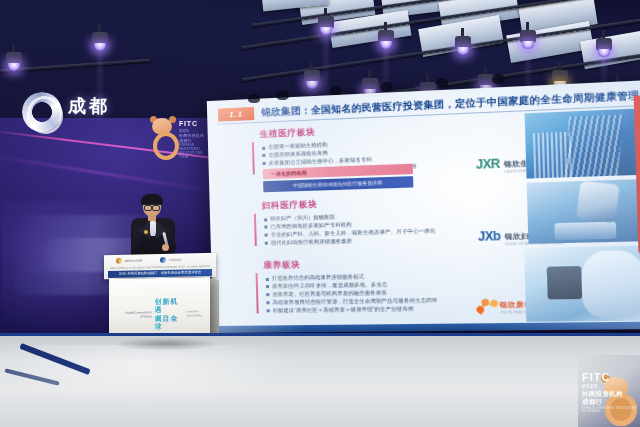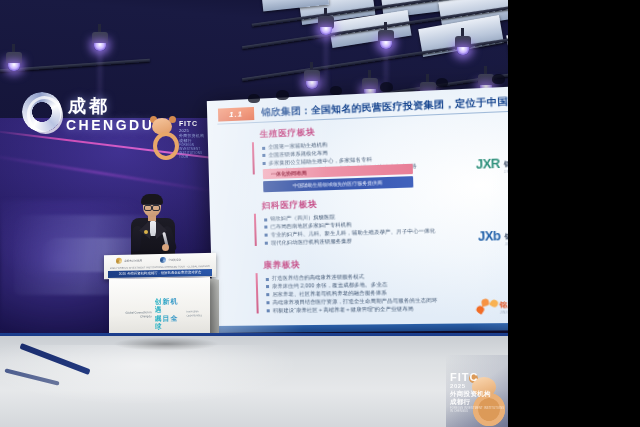--- a/index.html
+++ b/index.html
@@ -1,19 +1,19 @@
 <!DOCTYPE html>
 <html><head>
 <meta charset="utf-8">
 <style>
   html,body{margin:0;padding:0;background:#000;}
   body{font-family:"Liberation Sans", sans-serif;}
 
   #stage{
-    position:relative;width:508px;height:427px;overflow:hidden;
+    position:relative;width:640px;height:427px;overflow:hidden;
     background:#1a1550;
   }
 
   
   .wall{
     position:absolute;left:0;top:0;width:640px;height:360px;
     background:
       radial-gradient(ellipse 300px 200px at 120px 150px, rgba(90,70,190,.55), rgba(0,0,0,0) 70%),
       radial-gradient(ellipse 420px 260px at 480px 120px, rgba(40,50,150,.5), rgba(0,0,0,0) 70%),
       linear-gradient(170deg,#2a1d6b 0%,#241a5e 30%,#1b1450 60%,#140f3e 100%);
@@ -516,21 +516,20 @@
         <div class="body"></div>
         <div class="lens"></div>
     </div>
   </div>
 
   <div class="cd-logo">
     <div class="cd-ring"></div>
       <div class="cd-ring2"></div>
   </div>
   <div class="cd-cn">成都</div>
-  <div class="cd-en">CHENGDU</div>
 
   <div class="fitc-wall">
     <div class="panda">
       <div class="ear l"></div>
         <div class="ear r"></div>
       <div class="head"></div>
         <div class="ring"></div>
     </div>
     <div class="txt">
       <div class="f1">FITC</div>

